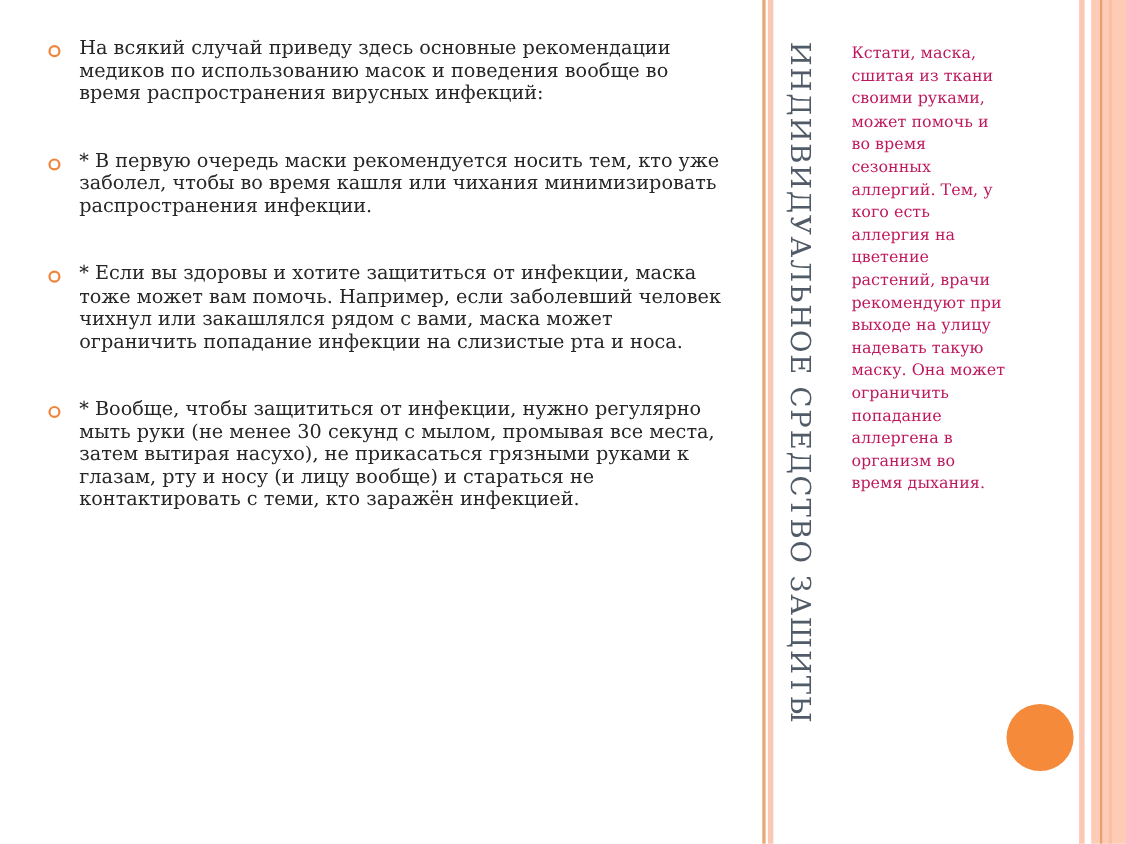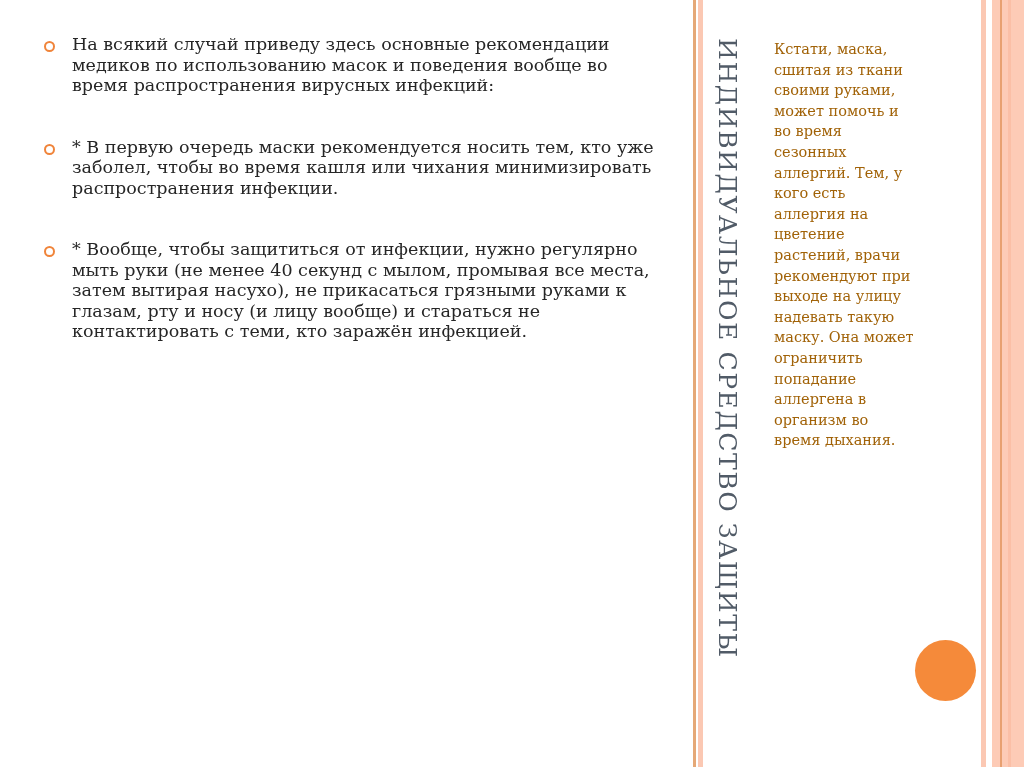--- a/index.html
+++ b/index.html
@@ -25,21 +25,21 @@
     }
     .stripe { position: absolute; top: 0; height: 767px; }
     .v-title {
       position: absolute; left: 712px; top: 38px; width: 30px; height: 555px;
       writing-mode: vertical-rl;
       font-size: 25px; letter-spacing: 1.6px; color: #515b67;
       white-space: nowrap; line-height: 30px;
     }
     .side-text {
       position: absolute; left: 774px; top: 39px; width: 160px;
-      font-size: 14.5px; line-height: 20.6px; color: #a16207;
+      font-size: 14.5px; line-height: 20.6px; color: #be185d;
       white-space: pre-line;
     }
     .circle {
       position: absolute; left: 915px; top: 640px; width: 61px; height: 61px;
       border-radius: 50%;
     }
   </style>
 </head>
 <body>
 
@@ -49,21 +49,25 @@
     <li class="main-item">
       <span class="bullet"></span>
       <span>На всякий случай приведу здесь основные рекомендации медиков по использованию масок и поведения вообще во время распространения вирусных инфекций:</span>
     </li>
     <li class="main-item">
       <span class="bullet"></span>
       <span>* В первую очередь маски рекомендуется носить тем, кто уже заболел, чтобы во время кашля или чихания минимизировать распространения инфекции.</span>
     </li>
     <li class="main-item">
       <span class="bullet"></span>
-      <span>* Вообще, чтобы защититься от инфекции, нужно регулярно мыть руки (не менее 40 секунд с мылом, промывая все места, затем вытирая насухо), не прикасаться грязными руками к глазам, рту и носу (и лицу вообще) и стараться не контактировать с теми, кто заражён инфекцией.</span>
+      <span>* Если вы здоровы и хотите защититься от инфекции, маска тоже может вам помочь. Например, если заболевший человек чихнул или закашлялся рядом с вами, маска может ограничить попадание инфекции на слизистые рта и носа.</span>
+    </li>
+    <li class="main-item">
+      <span class="bullet"></span>
+      <span>* Вообще, чтобы защититься от инфекции, нужно регулярно мыть руки (не менее 30 секунд с мылом, промывая все места, затем вытирая насухо), не прикасаться грязными руками к глазам, рту и носу (и лицу вообще) и стараться не контактировать с теми, кто заражён инфекцией.</span>
     </li>
   </ul>
 
   <div class="stripe" style="left:693px;width:3px;background:#e5a877;"></div>
   <div class="stripe" style="left:698px;width:5px;background:#fbc8b3;"></div>
 
   <div class="v-title">ИНДИВИДУАЛЬНОЕ СРЕДСТВО ЗАЩИТЫ</div>
 
   <div class="side-text">Кстати, маска,
 сшитая из ткани

